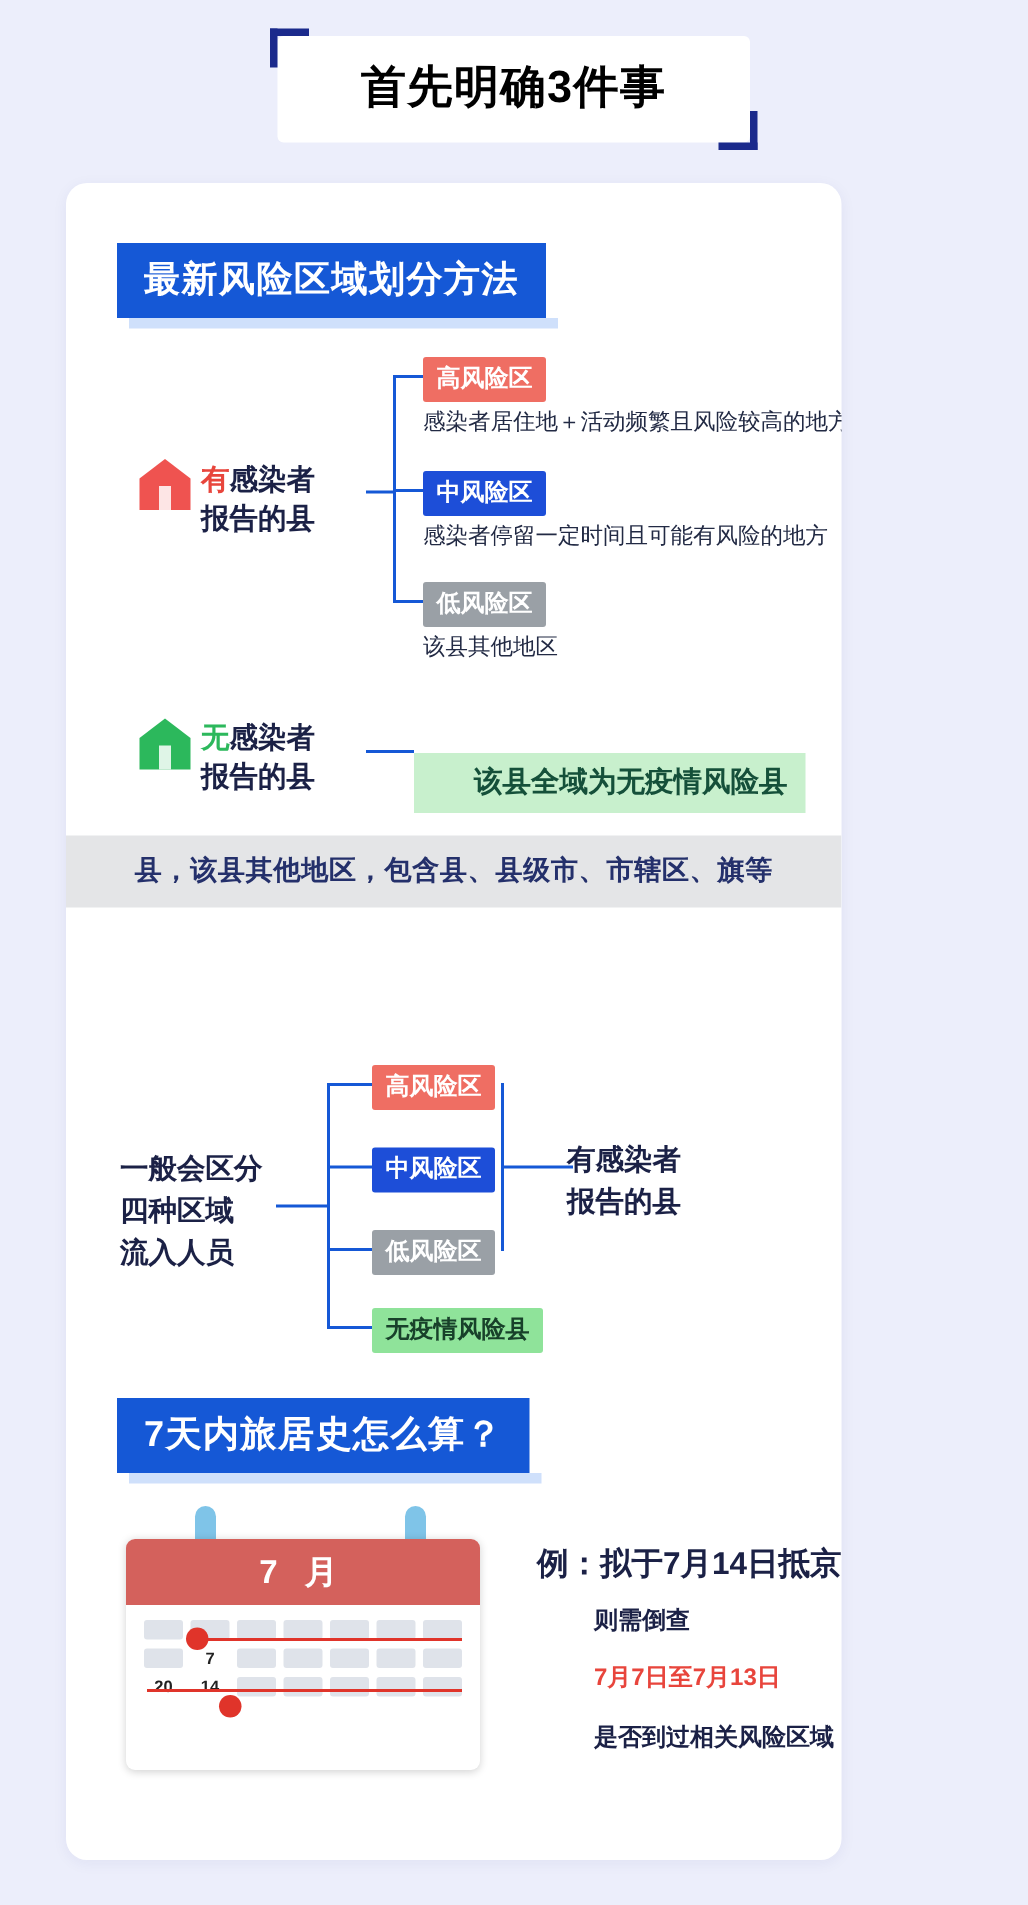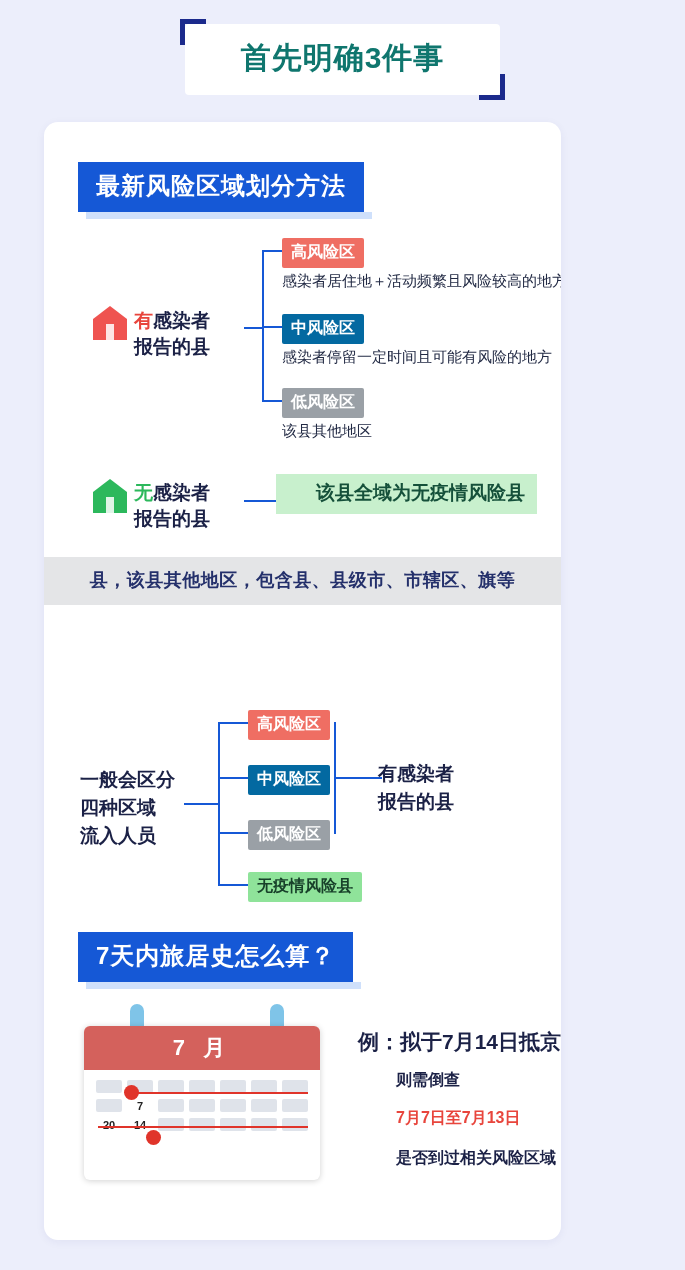--- a/index.html
+++ b/index.html
@@ -40,21 +40,21 @@
   .header-box .corner-br {
     position: absolute;
     bottom: -5px; right: -5px;
     width: 26px; height: 26px;
     border-bottom: 5px solid #1b2a8c;
     border-right: 5px solid #1b2a8c;
   }
   .header-title {
     font-size: 30px;
     font-weight: bold;
-    color: #0f766e;
+    color: #000000;
     letter-spacing: 1px;
     white-space: nowrap;
   }
 
   
   .card {
     position: absolute;
     top: 122px;
     left: 44px;
     width: 517px;
@@ -90,21 +90,21 @@
     position: absolute;
     color: #ffffff;
     font-weight: bold;
     font-size: 16px;
     padding: 4px 9px 5px 9px;
     border-radius: 2px;
     white-space: nowrap;
     text-align: right;
   }
   .tag-high { background: #ef6e63; }
-  .tag-mid  { background: #0369a1; }
+  .tag-mid  { background: #1d4ed8; }
   .tag-low  { background: #9aa0a6; }
   .tag-none { background: #8fe39a; color:#18412a; }
 
   .desc {
     position: absolute;
     font-size: 15px;
     color: #222a44;
     white-space: nowrap;
   }
 
@@ -271,21 +271,21 @@
       <rect x="14" y="20" width="8" height="16" fill="#ffffff" opacity="0.85"></rect>
     </svg>
   </div>
 
   <div class="label-bold" style="left:90px; top:358px;">
     <span class="accent-green">无</span><span>感染者</span><br>
     <span>报告的县</span>
   </div>
 
   <div class="ln" style="left:200px; top:378px; width:32px; height:2px;"></div>
-  <div class="green-box" style="left:232px; top:352px;padding-left:40px;">该县全域为无疫情风险县</div>
+  <div class="green-box" style="left:232px; top:380px;padding-left:40px;">该县全域为无疫情风险县</div>
 
   <div class="note-strip" style="top:435px;">县，该县其他地区，包含县、县级市、市辖区、旗等</div>
 
 
   <div class="label-bold" style="left:36px; top:644px; line-height:28px;">
     <span>一般会区分</span><br>
     <span>四种区域</span><br>
     <span>流入人员</span>
   </div>
 

